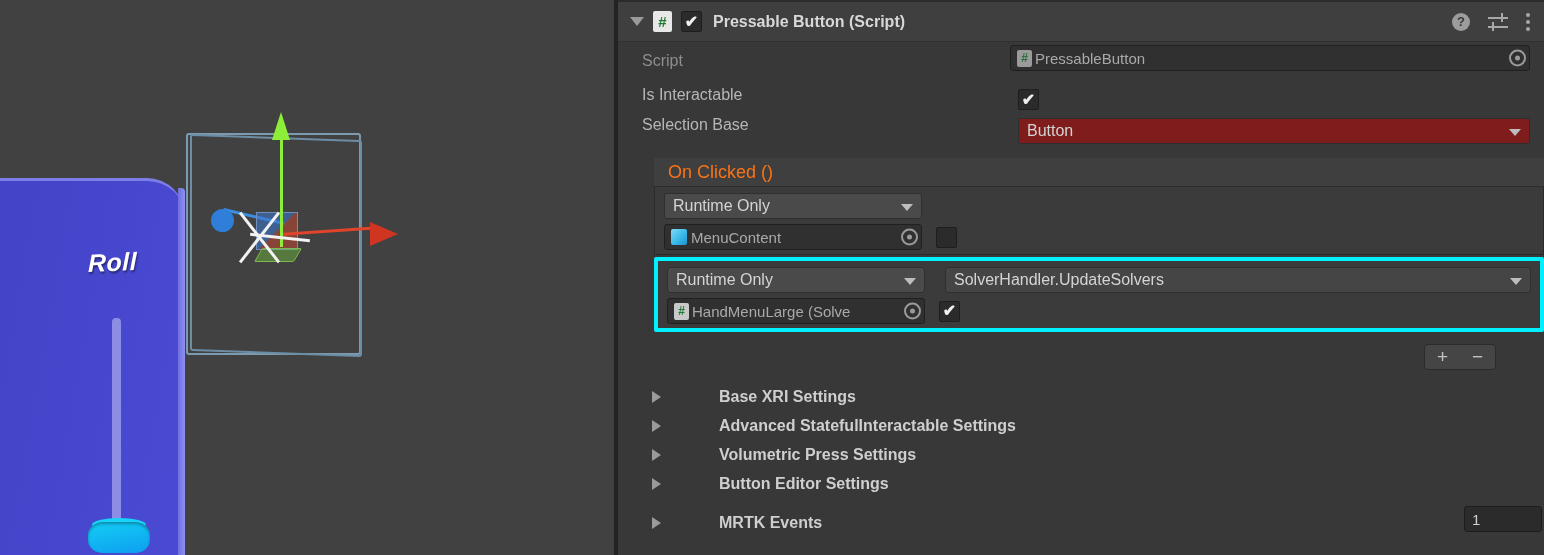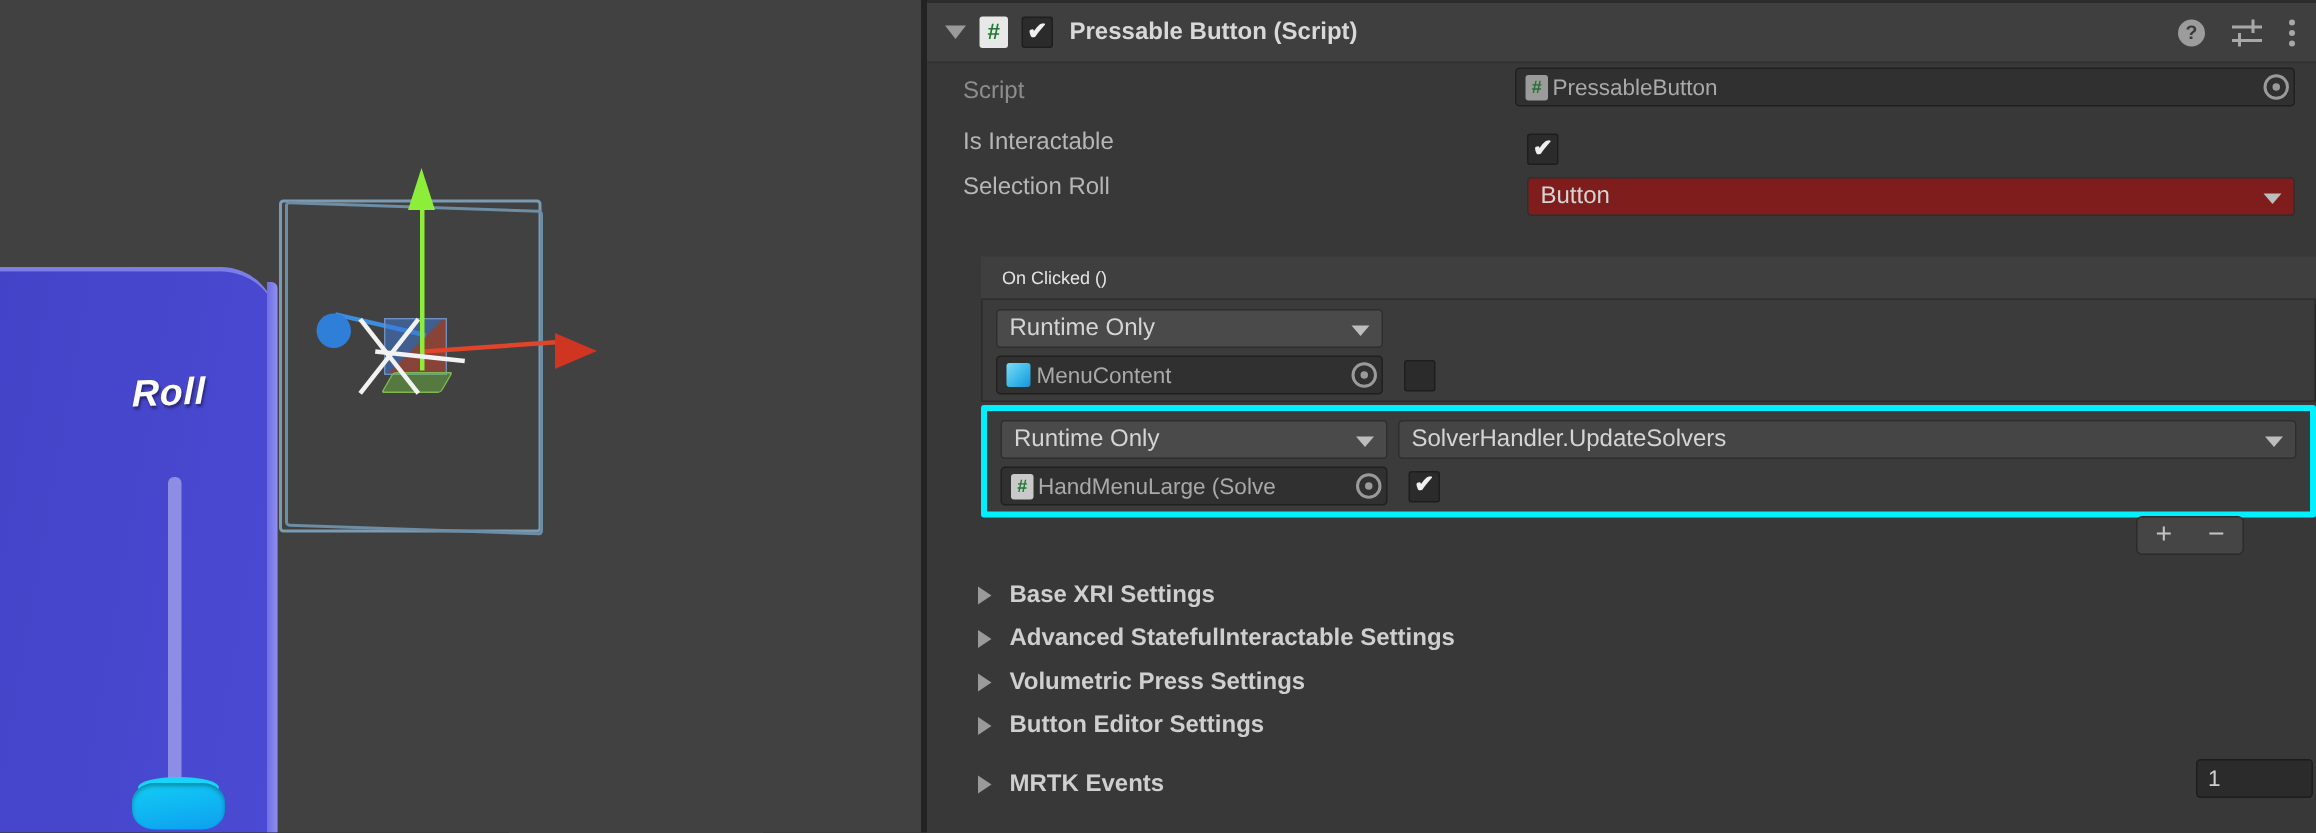--- a/index.html
+++ b/index.html
@@ -236,24 +236,24 @@
     border-left: 6px solid transparent;
     border-right: 6px solid transparent;
     border-top: 7px solid #bdbdbd;
   }
   .evt-title {
     height: 29px;
     background: #3f3f3f;
     border-bottom: 1px solid #2d2d2d;
     display: flex; align-items: center;
     padding-left: 14px;
-    color: #e5e5e5; font-size: 12px; margin-top: 13px;
+    color: #f97316; font-size: 18px;
   }
   .evt-entry { padding: 6px 9px 4px 9px; }
-  .evt-line { display: flex; gap: 7px; margin-bottom: 5px; }
+  .evt-line { display: flex; gap: 20px; margin-bottom: 5px; }
   .evt-line2 { display: flex; gap: 14px; align-items: center; }
 
   .highlight-wrap {
     border: 4px solid #00f0ff;
     border-radius: 2px;
     background: #3b3b3b;
   }
 
   .pm-bar {
     position: absolute;
@@ -266,20 +266,21 @@
   .pm-btn {
     width: 35px; height: 24px;
     display: flex; align-items: center; justify-content: center;
     color: #c2c2c2; font-size: 19px;
   }
 
   .foldout-row {
     display: flex; align-items: center;
     height: 29px;
     padding-left: 34px;
+    gap: 46px;
   }
   .tri-right {
     width: 0; height: 0;
     border-top: 6px solid transparent;
     border-bottom: 6px solid transparent;
     border-left: 9px solid #9a9a9a;
     margin-right: 12px;
   }
   .foldout-label { color: #cfcfcf; font-size: 16px; font-weight: bold; }
 
@@ -353,21 +354,21 @@
     <span class="txt">PressableButton</span>
     <span class="obj-dot"></span>
   </div>
 
   <div class="row" style="height:30px;">
     <div class="row-label">Is Interactable</div>
   </div>
   <div class="chk" style="position:absolute; left:400px; top:89px;">✔</div>
 
   <div class="row" style="height:30px;">
-    <div class="row-label">Selection Roll</div>
+    <div class="row-label">Selection Base</div>
   </div>
   <div class="dropdown" style="position:absolute; left:400px; top:118px; width:512px;">
     <span>Button</span>
     <span class="dd-arrow"></span>
   </div>
 
   <div style="position:absolute; left:36px; top:158px; width:890px;">
 
     <div class="evt-title">On Clicked ()</div>
 

